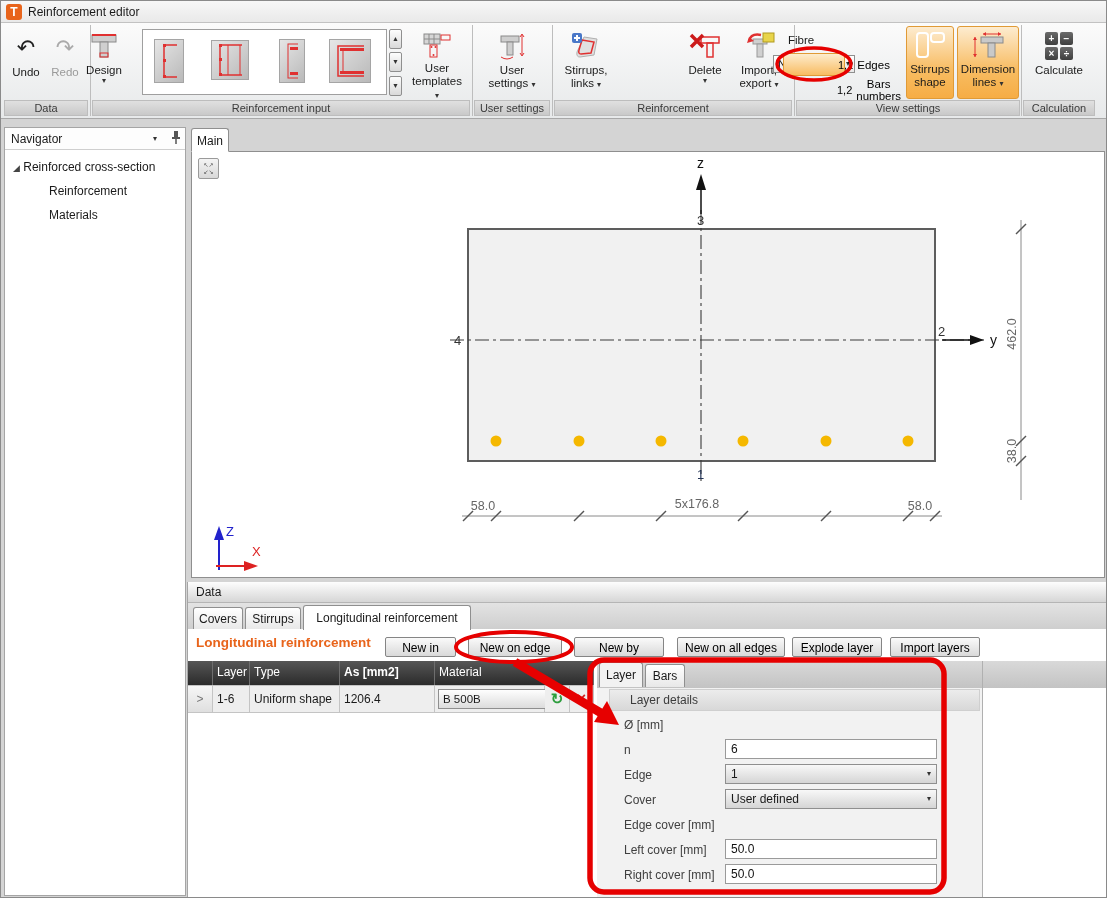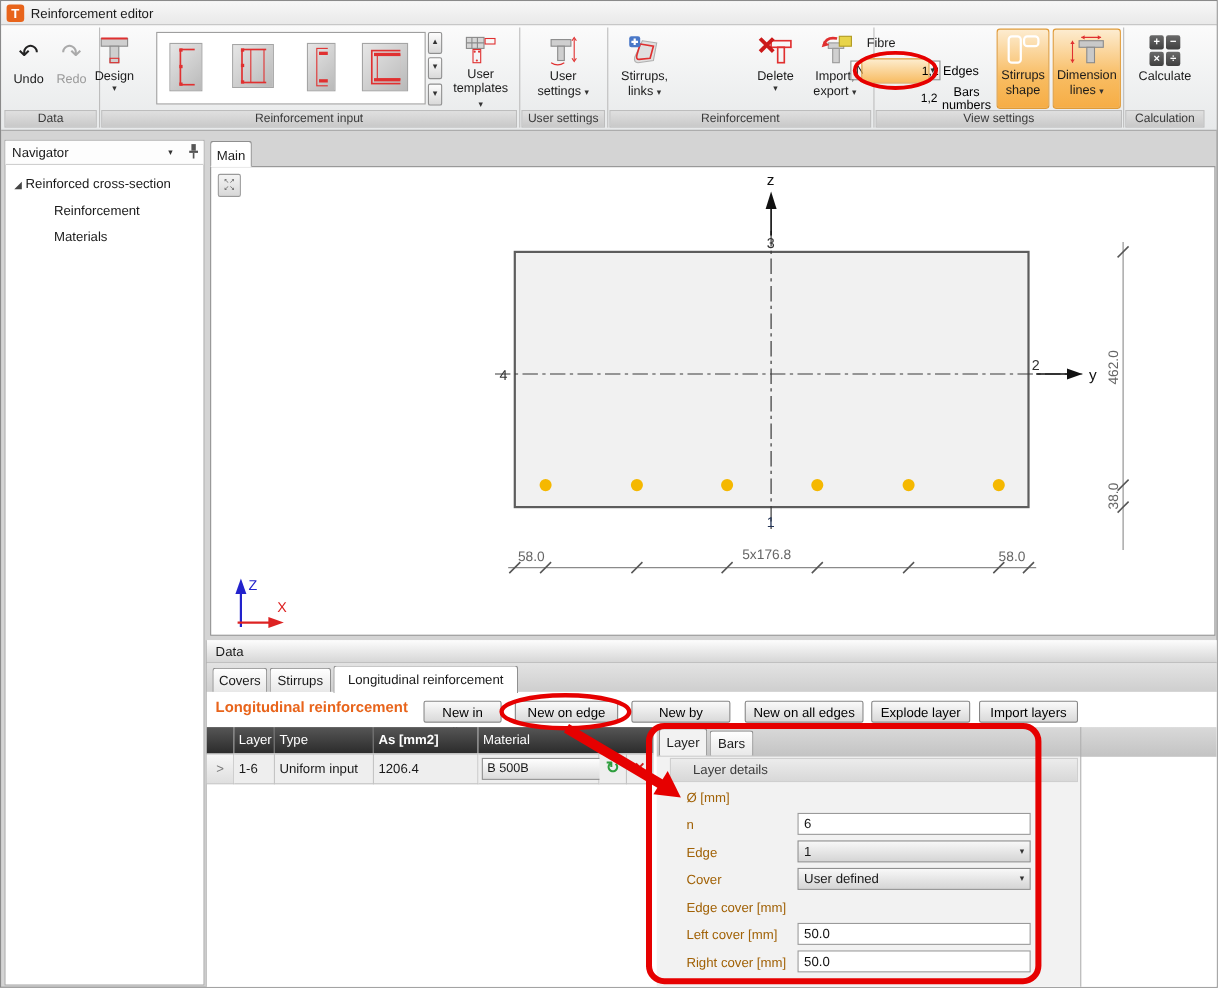--- a/index.html
+++ b/index.html
@@ -49,21 +49,21 @@
           border-radius:2px;font-size:6px;line-height:7px;text-align:center;color:#444;padding:1px 0;}
   
   #datapanel{left:186px;top:581px;width:921px;height:317px;background:#f2f2f2;border-left:1px solid #a5a5a5;}
   #data-header{left:0;top:0;width:921px;height:21px;background:linear-gradient(#fdfdfd,#d6d6d6);
                border-bottom:1px solid #b5b5b5;line-height:21px;}
   .pbtn{background:linear-gradient(#fafafa,#d9d9d9);border:1px solid #858585;border-radius:2px;font-size:12px;
         text-align:center;line-height:18px;}
   .tblh{background:linear-gradient(#565656,#2b2b2b);color:#fff;border-right:1px solid #6e6e6e;font-size:12px;
         line-height:23px;padding-left:4px;}
   .tblc{background:#eeeeee;border:1px solid #c4c4c4;border-left:none;font-size:12px;line-height:26px;padding-left:4px;}
-  .fldrow-label{font-size:12px;line-height:25px;color:#a16207;}
+  .fldrow-label{font-size:12px;line-height:25px;color:#404040;}
   .fld{width:212px;height:20px;border:1px solid #9a9a9a;background:#fff;font-family:"Liberation Sans",sans-serif;
        font-size:12px;padding:0 5px;color:#111;}
   .fldsel{width:212px;height:20px;border:1px solid #8f8f8f;background:linear-gradient(#f8f8f8,#d5d5d5);
           display:flex;align-items:center;justify-content:space-between;padding:0 5px;font-size:12px;}
   .grpheader{background:linear-gradient(#ececec,#d8d8d8);border:1px solid #cfcfcf;font-size:12px;color:#3c3c3c;
              line-height:20px;padding-left:20px;}
   #annot{left:0;top:0;width:1107px;height:898px;pointer-events:none;z-index:50;}
   svg text{font-family:"Liberation Sans",sans-serif;}
 </style>
 </head>
@@ -395,21 +395,21 @@
     <div class="abs" style="left:0;top:79px;width:406px;height:24px;">
       <div class="tblh abs" style="left:0;top:0;width:25px;height:24px;"></div>
       <div class="tblh abs" style="left:25px;top:0;width:37px;height:24px;">Layer</div>
       <div class="tblh abs" style="left:62px;top:0;width:90px;height:24px;">Type</div>
       <div class="tblh abs" style="left:152px;top:0;width:95px;height:24px;font-weight:bold;">As [mm2]</div>
       <div class="tblh abs" style="left:247px;top:0;width:159px;height:24px;">Material</div>
     </div>
     <div class="abs" style="left:0;top:103px;width:406px;height:28px;">
       <button class="tblc abs" style="left:0;top:0;width:25px;height:28px;text-align:center;padding:0;color:#777;background:linear-gradient(#f6f6f6,#dfdfdf);"><span>&gt;</span></button>
       <div class="tblc abs" style="left:25px;top:0;width:37px;height:28px;">1-6</div>
-      <div class="tblc abs" style="left:62px;top:0;width:90px;height:28px;">Uniform input</div>
+      <div class="tblc abs" style="left:62px;top:0;width:90px;height:28px;">Uniform shape</div>
       <div class="tblc abs" style="left:152px;top:0;width:95px;height:28px;">1206.4</div>
       <div class="tblc abs" style="left:247px;top:0;width:110px;height:28px;padding:3px;">
         <div class="dd" style="width:120px;height:20px;background:linear-gradient(#fefefe,#dcdcdc);">
           <span>B 500B</span>
           <span class="caret">▾</span>
         </div>
       </div>
       <button class="tblc abs" style="left:357px;top:0;width:25px;height:28px;text-align:center;padding:0;"><span style="color:#2e9e3e;font-weight:bold;font-size:15px;">↻</span></button>
       <button class="tblc abs" style="left:382px;top:0;width:24px;height:28px;text-align:center;padding:0;"><span style="color:#cc2222;font-weight:bold;font-size:16px;">×</span></button>
     </div>

